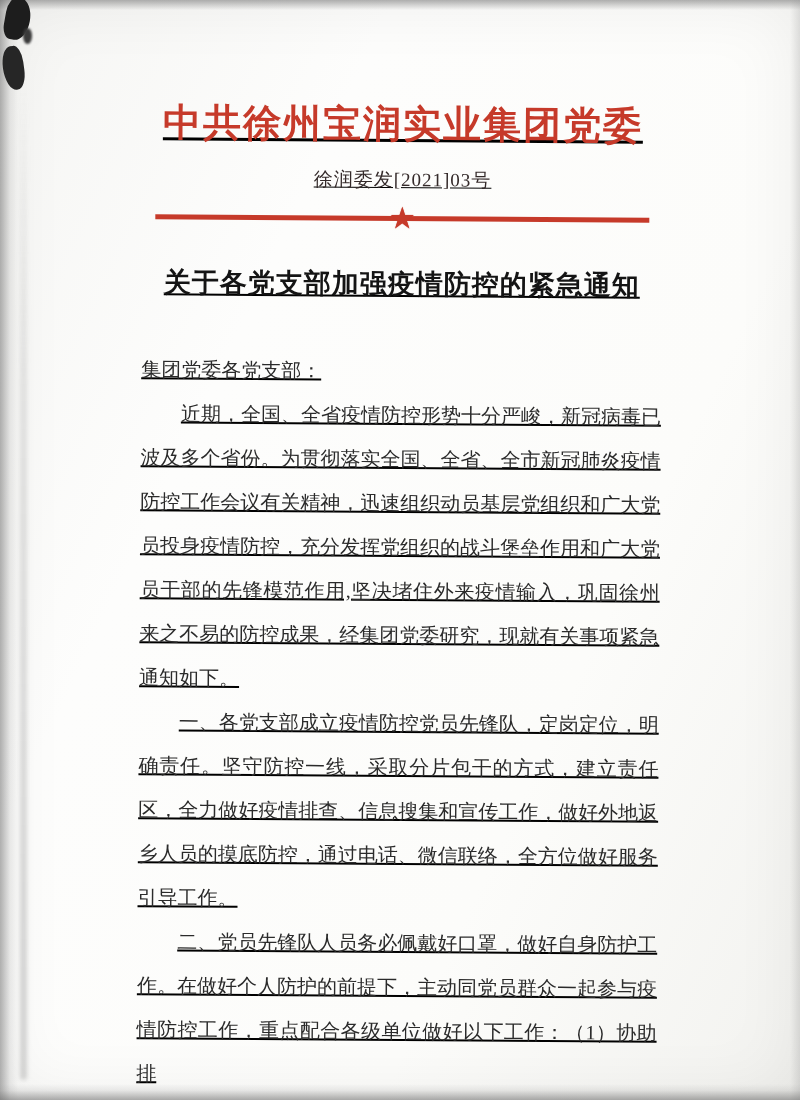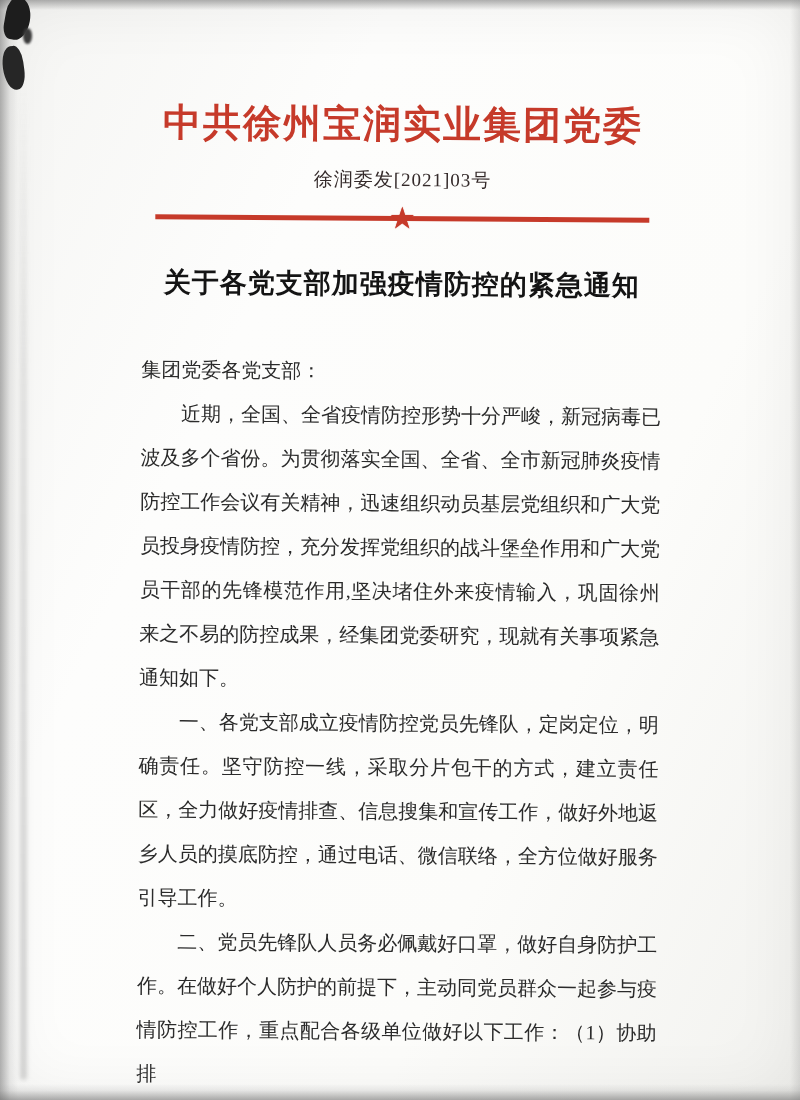--- a/index.html
+++ b/index.html
@@ -8,20 +8,21 @@
     width: 800px; height: 1100px;
     background: #e9e9e9;
     font-family: "Liberation Serif", serif;
   }
   .scan {
     position: relative;
     width: 800px; height: 1100px;
     overflow: hidden;
     background: linear-gradient(115deg, #f5f5f3 0%, #fdfdfc 30%, #fcfcfa 68%, #f2f2ef 100%);
     box-shadow: inset 0 0 70px rgba(0,0,0,0.07);
+    text-decoration: underline;
   }
   
   .edge { position: absolute; pointer-events: none; }
   .edge-top    { left:0; top:0; width:100%; height:10px;
                  background: linear-gradient(to bottom, rgba(115,115,115,0.55), rgba(115,115,115,0)); }
   .edge-left   { left:0; top:0; width:18px; height:100%;
                  background: linear-gradient(to right, rgba(105,105,105,0.5), rgba(160,160,160,0.18) 55%, rgba(160,160,160,0)); }
   .edge-right  { right:0; top:0; width:10px; height:100%;
                  background: linear-gradient(to left, rgba(150,150,150,0.25), rgba(150,150,150,0)); }
   .edge-bottom { left:0; bottom:0; width:100%; height:16px;

